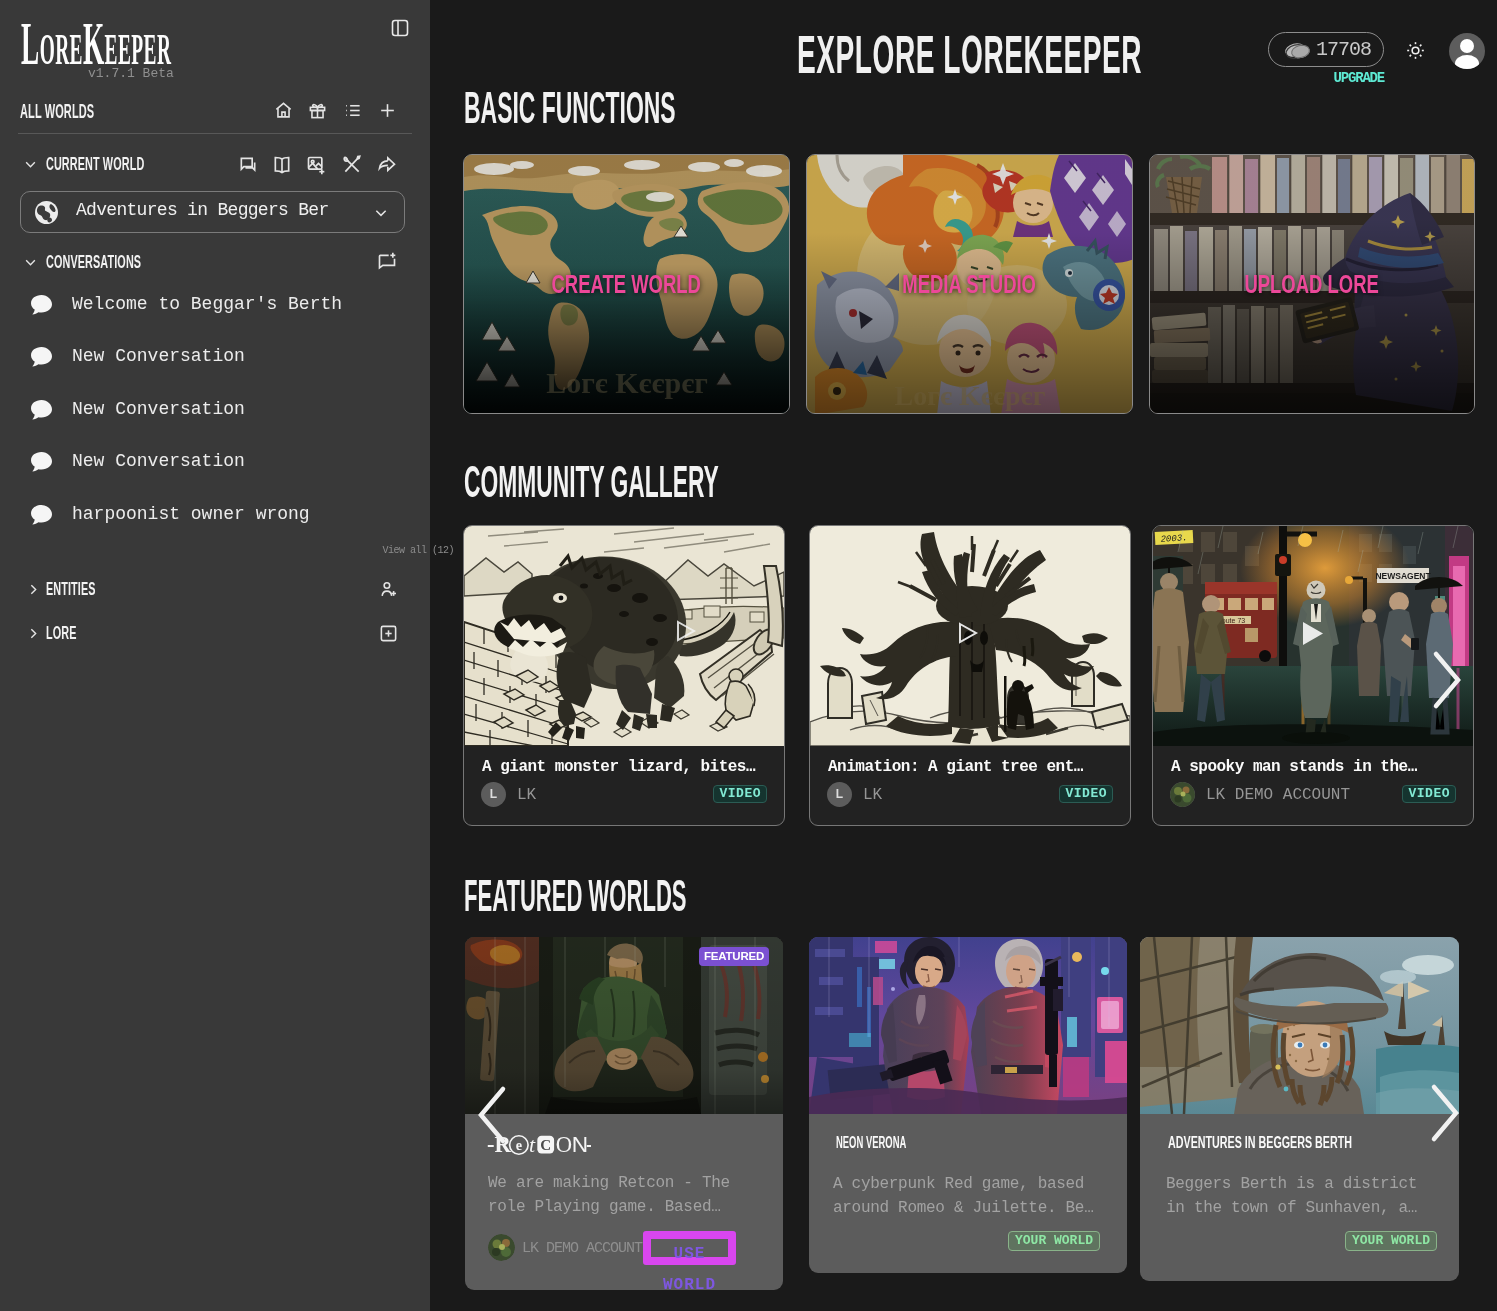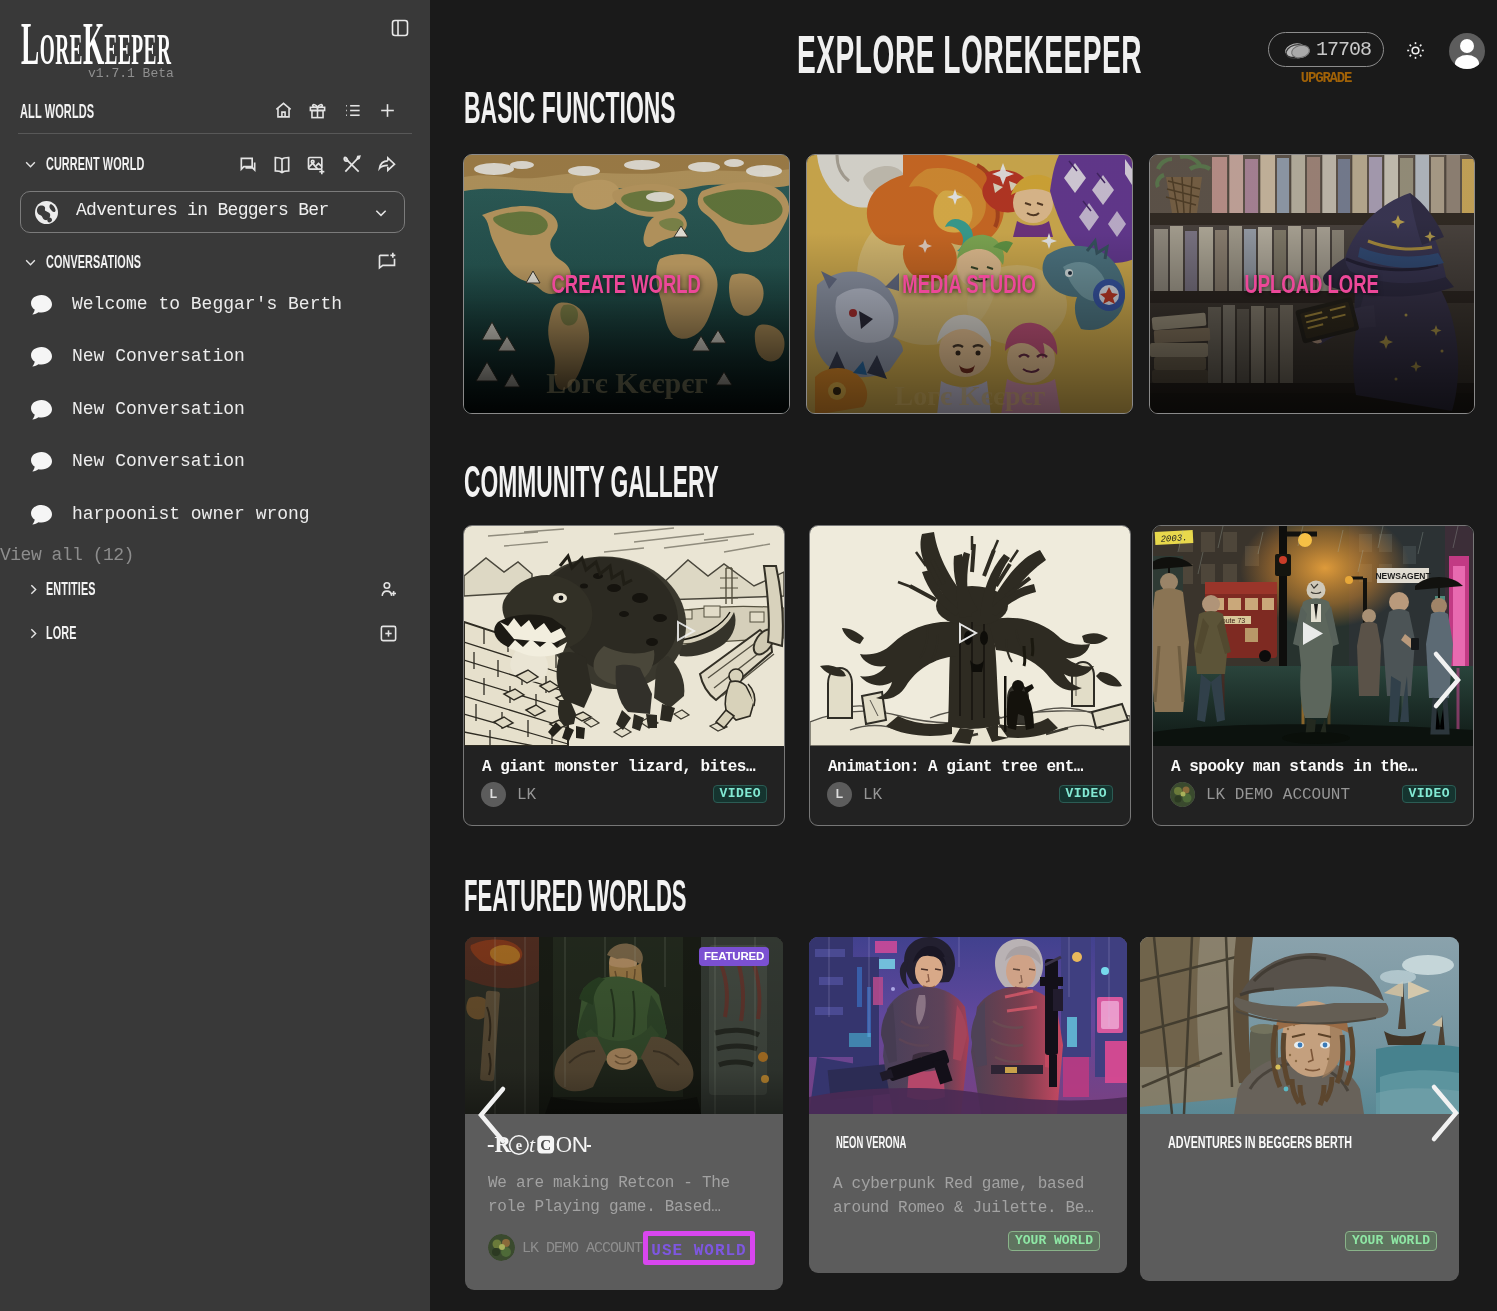--- a/index.html
+++ b/index.html
@@ -187,21 +187,21 @@
           </svg></span>
         <span class="txt mono">New Conversation</span>
       </div>
     <div class="conv" style="top:500px;">
         <span class="bub"><svg width="25" height="24" viewBox="0 0 25 24">
             <path d="M12.5 2C6.5 2 2 5.6 2 10.2c0 2.6 1.4 4.9 3.7 6.4-.2 1.7-.9 3.5-2.4 4.9 2.6-.2 4.7-1.2 6.1-2.3 1 .2 2 .3 3.1.3 6 0 10.5-3.6 10.5-8.2S18.5 2 12.5 2z" fill="#f5f5f5"></path>
           </svg></span>
         <span class="txt mono">harpoonist owner wrong</span>
       </div>
 
-    <div class="abs mono" style="left:0; top:545px; width:454px; text-align:left; font-size:18px; color:#8d8d8d; letter-spacing:-0.5px;">View all (12)</div>
+    <div class="abs mono" style="left:0; top:545px; width:454px; text-align:right; font-size:10px; color:#8d8d8d; letter-spacing:-0.5px;">View all (12)</div>
 
     <div class="icon" style="left:27px; top:583px;">
       <svg width="13" height="13" viewBox="0 0 24 24" fill="none" stroke="#e4e4e4" stroke-width="2.6">
           <path d="M8 4l8 8-8 8"></path>
         </svg>
     </div>
     <div class="abs" style="left:46px; top:578px;"><span class="cd srow-label" style="font-size:19px; transform:scaleX(.57);">ENTITIES</span></div>
     <div class="icon" style="left:379px; top:580px;">
       <svg width="19" height="19" viewBox="0 0 24 24" fill="none" stroke="#e4e4e4" stroke-width="2">
           <circle cx="10" cy="7" r="3.5"></circle>
@@ -232,21 +232,21 @@
 
   <div class="abs" style="left:1268px; top:32px; width:116px; height:35px; border:1.5px solid #8d8d8d; border-radius:18px;">
     <svg class="abs" style="left:14px; top:7px;" width="30" height="21" viewBox="0 0 30 21">
       <ellipse cx="12" cy="10" rx="10" ry="6.5" fill="#b9b9b9" transform="rotate(-14 12 10)"></ellipse>
       <ellipse cx="13" cy="11.5" rx="10" ry="6.5" fill="none" stroke="#393939" stroke-width="1.2" transform="rotate(-14 13 11.5)"></ellipse>
       <ellipse cx="18" cy="12" rx="9" ry="6" fill="#a9a9a9" transform="rotate(-14 18 12)"></ellipse>
         <ellipse cx="17.5" cy="11.5" rx="9" ry="6" fill="none" stroke="#6e6e6e" stroke-width="1" transform="rotate(-14 17.5 11.5)"></ellipse>
     </svg>
     <span class="abs mono" style="left:47px; top:5px; font-size:20px; color:#c9c9c9; letter-spacing:-1px;">17708</span>
   </div>
-  <div class="abs mono" style="left:1268px; top:70px; width:116px; text-align:center; font-size:14px; font-weight:bold; color:#a16207; letter-spacing:-1.2px;">UPGRADE</div>
+  <div class="abs mono" style="left:1268px; top:70px; width:116px; text-align:right; font-size:14px; font-weight:bold; color:#5eead4; letter-spacing:-1.2px;">UPGRADE</div>
 
   <div class="icon" style="left:1406px; top:41px;">
     <svg width="19" height="19" viewBox="0 0 24 24" fill="none" stroke="#efefef" stroke-width="2">
         <circle cx="12" cy="12" r="4.2"></circle>
         <line x1="12" y1="1.5" x2="12" y2="4"></line>
         <line x1="12" y1="20" x2="12" y2="22.5"></line>
         <line x1="1.5" y1="12" x2="4" y2="12"></line>
         <line x1="20" y1="12" x2="22.5" y2="12"></line>
         <line x1="4.6" y1="4.6" x2="6.4" y2="6.4"></line>
         <line x1="17.6" y1="17.6" x2="19.4" y2="19.4"></line>
@@ -960,21 +960,21 @@
       <div class="fdesc mono abs" style="left:23px; top:57px;">We are making Retcon - The<br>role Playing game. Based…</div>
       <div class="abs" style="left:23px; top:120px; width:27px; height:27px; border-radius:50%; overflow:hidden;" id="av-retcon"><svg width="27" height="27" viewBox="0 0 27 27">
             <circle cx="13.5" cy="13.5" r="13.5" fill="#3a4a2e"></circle>
             <circle cx="9" cy="10" r="4.5" fill="#6a7a3a"></circle>
             <circle cx="18" cy="9" r="4" fill="#8a6a3a"></circle>
             <circle cx="18" cy="18" r="5" fill="#4e6a38"></circle>
             <circle cx="8" cy="18" r="4" fill="#2c3a22"></circle>
             <circle cx="14" cy="13" r="3" fill="#a8b05a"></circle>
           </svg></div>
       <div class="abs mono" style="left:57px; top:126px; color:#8e8e8e; font-size:15px; letter-spacing:-1px;">LK DEMO ACCOUNT</div>
-      <div class="abs mono" style="left:178px; top:117px; width:112px; height:34px; border:5px solid #d946ef; border-radius:3px; color:#7e57e0; font-size:16px; font-weight:bold; text-align:center; line-height:31px; letter-spacing:1px;">USE WORLD</div>
+      <div class="abs mono" style="left:178px; top:117px; width:93px; height:34px; border:8px solid #d946ef; border-radius:3px; color:#7e57e0; font-size:16px; font-weight:bold; text-align:center; line-height:31px; letter-spacing:1px;">USE WORLD</div>
     </div>
   </div>
 
   <div class="card fcard" style="left:809px; top:937px; width:318px; height:336px;">
     <div class="fimg" id="img-neon">
     <svg width="318" height="177" viewBox="0 0 318 177" preserveAspectRatio="none">
       <defs>
         <linearGradient id="cybg" x1="0" y1="0" x2="0" y2="1">
           <stop offset="0" stop-color="#41418e"></stop>
               <stop offset=".45" stop-color="#61489c"></stop>
@@ -1162,20 +1162,21 @@
         <path d="M100 58c14-30 52-48 90-40 28 6 48 24 54 46-18-12-40-16-62-14l-38 2c-16 2-32 4-44 6z" fill="#57514a"></path>
         <path d="M96 60c24 10 64 12 98 6l52 0c5 7 2 13-7 15-46 9-102 7-138-8-7-4-9-9-5-13z" fill="#645e54"></path>
         <path d="M114 44c16-18 46-28 72-22M100 58c10-4 22-6 34-6" stroke="#423c34" stroke-width="3" fill="none"></path>
         <path d="M96 74c36 14 92 16 140 7" stroke="#4e483e" stroke-width="2" fill="none"></path>
       </g>
       <path d="M236 156c22-6 52-6 83-2l0 23h-83z" fill="#76a4ac" opacity=".6"></path>
     </svg>
     </div>
     <div class="fbody">
       <div class="abs" style="left:28px; top:20px;"><span class="cd" style="font-size:16px; transform:scaleX(.67); color:#fafafa;">ADVENTURES IN BEGGERS BERTH</span></div>
+      <div class="fdesc mono abs" style="left:26px; top:58px;">Beggers Berth is a district<br>in the town of Sunhaven, a…</div>
       <div class="wbadge mono" style="right:22px; top:117px;">YOUR WORLD</div>
     </div>
   </div>
 
   <div class="chev" style="left:477px; top:1085px;">
     <svg width="30" height="60" viewBox="0 0 30 60" fill="none" stroke="#f2f2f2" stroke-width="4.5" stroke-linecap="round">
         <path d="M26 4L4 30l22 26"></path>
       </svg>
   </div>
   <div class="chev" style="left:1430px; top:1083px;">

